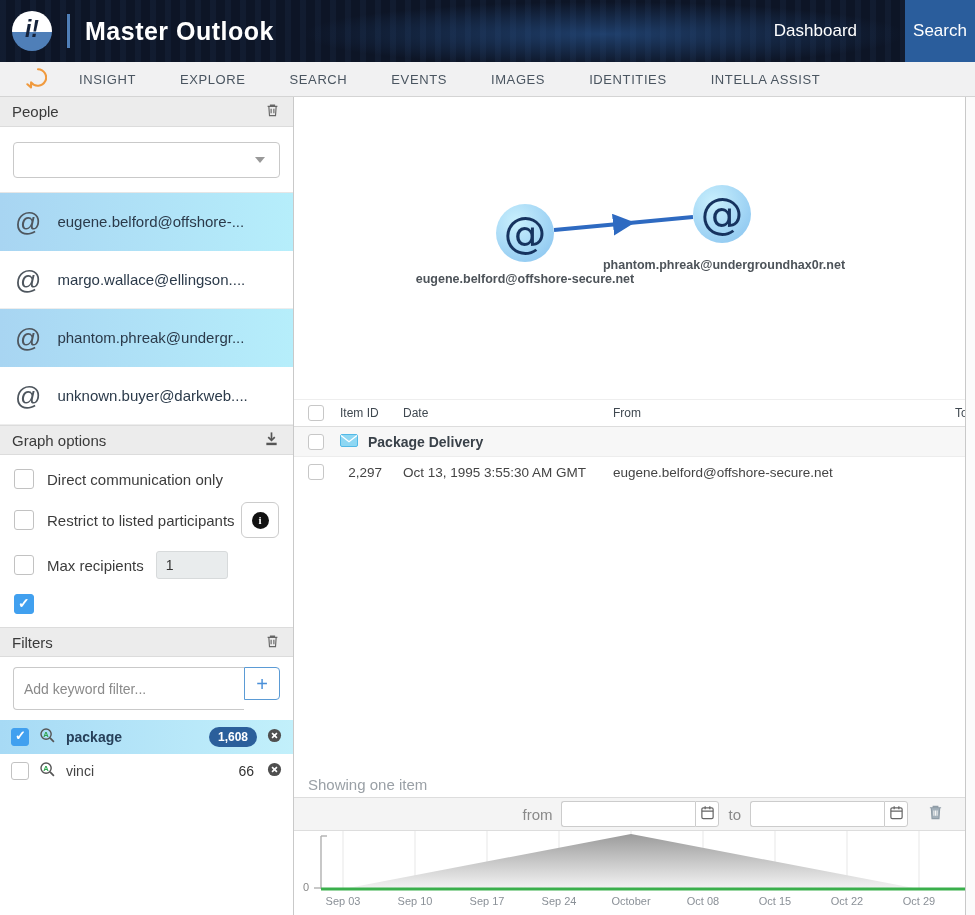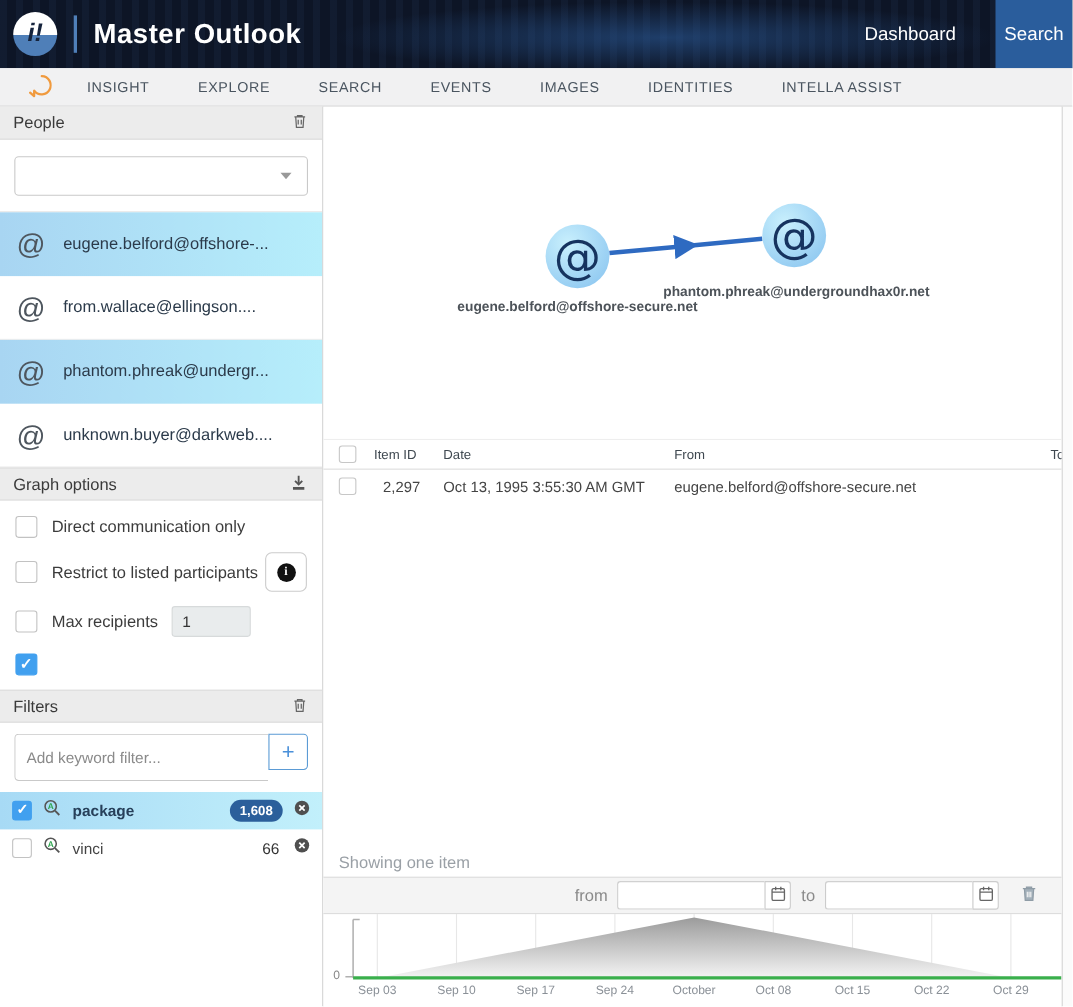--- a/index.html
+++ b/index.html
@@ -16,21 +16,21 @@
       #0d1526;
     color:#fff;
   }
   .logo { width:40px; height:40px; border-radius:50%; margin-left:12px; position:relative;
     background:linear-gradient(#ffffff 0 52%, #4f7fb8 52% 100%); flex:0 0 40px; }
   .logo span { position:absolute; left:0; right:0; top:5px; text-align:center;
     font-style:italic; font-weight:bold; font-size:23px; color:#15233c; }
   .hdr-sep { width:3px; height:34px; background:#4f7fb8; margin:0 15px; }
   .hdr-title { font-size:25px; font-weight:bold; letter-spacing:.5px; }
   .hdr-spacer { flex:1; }
-  .hdr-dash { font-size:17px; color:#fff; margin-right:36px; cursor:pointer; }
+  .hdr-dash { font-size:17px; color:#fff; margin-right:48px; cursor:pointer; }
   .hdr-search { width:70px; height:62px; background:#2a5d9c; color:#fff; font-size:17px;
     display:flex; align-items:center; justify-content:center; cursor:pointer; }
 
   
   .tabbar { height:35px; flex:0 0 35px; background:#f1f1f2; border-bottom:1px solid #d4d4d4;
     display:flex; align-items:stretch; }
   .tab-icon { display:flex; align-items:center; margin:0 10px 0 26px; }
   .tab { display:flex; align-items:center; padding:0 22px; font-size:13px; letter-spacing:.6px;
     color:#4a5560; cursor:pointer; border-bottom:3px solid transparent; padding-top:3px; }
   .tab.active { border-bottom-color:#4a86c8; color:#40505e; }
@@ -188,21 +188,21 @@
         <span class="chev"></span>
       </div>
 
       <div class="people-list">
         <div class="person selected">
           <span class="at-glyph">@</span>
           <span class="person-label">eugene.belford@offshore-...</span>
         </div>
         <div class="person">
           <span class="at-glyph">@</span>
-          <span class="person-label">from.wallace@ellingson....</span>
+          <span class="person-label">margo.wallace@ellingson....</span>
         </div>
         <div class="person selected">
           <span class="at-glyph">@</span>
           <span class="person-label">phantom.phreak@undergr...</span>
         </div>
         <div class="person">
           <span class="at-glyph">@</span>
           <span class="person-label">unknown.buyer@darkweb....</span>
         </div>
       </div>
@@ -331,20 +331,30 @@
       </div>
 
       <div class="tbl-hdr">
         <span class="cb-s"></span>
         <span class="cell-id-h">Item ID</span>
         <span class="cell-date">Date</span>
         <span class="cell-from">From</span>
         <span class="cell-to">To</span>
       </div>
 
+      <div class="tbl-group">
+        <span class="cb-s"></span>
+        <span>
+          <svg viewBox="0 0 18 13" width="18" height="13">
+              <rect x=".5" y=".5" width="17" height="12" rx="1.5" fill="#8ed7f3" stroke="#53b9e6"></rect>
+              <path d="M1 1.5l8 6.2 8-6.2" fill="none" stroke="#fff" stroke-width="1.3"></path>
+            </svg>
+        </span>
+        <span class="glabel">Package Delivery</span>
+      </div>
 
       <div class="tbl-row">
         <span class="cb-s"></span>
         <span class="cell-id">2,297</span>
         <span class="cell-date">Oct 13, 1995 3:55:30 AM GMT</span>
         <span class="cell-from">eugene.belford@offshore-secure.net</span>
         <span class="cell-to"></span>
       </div>
 
       <div class="spacer"></div>

